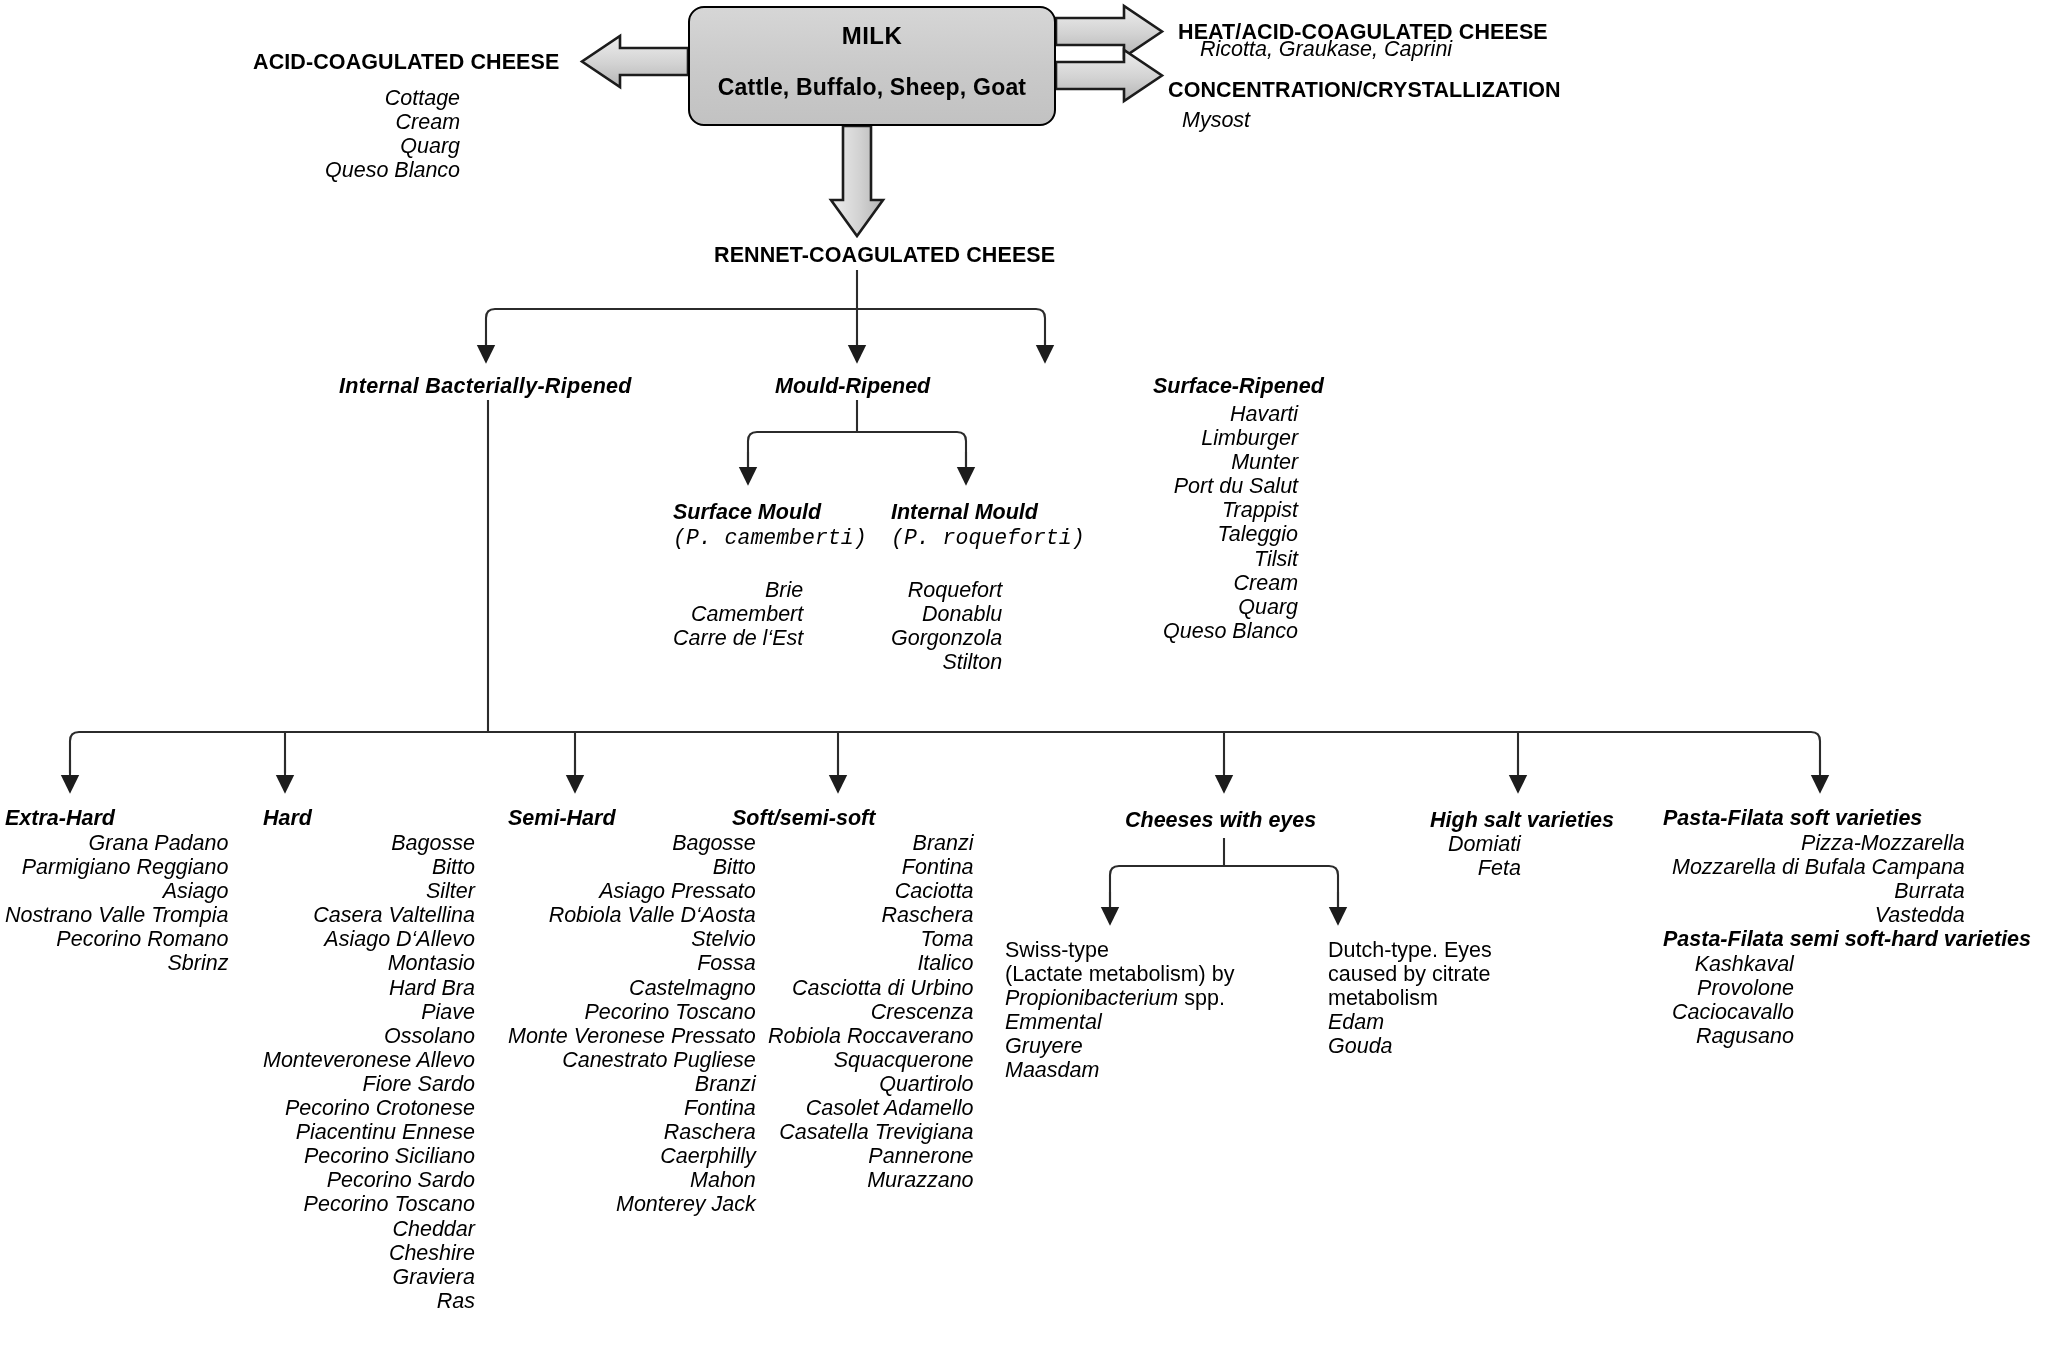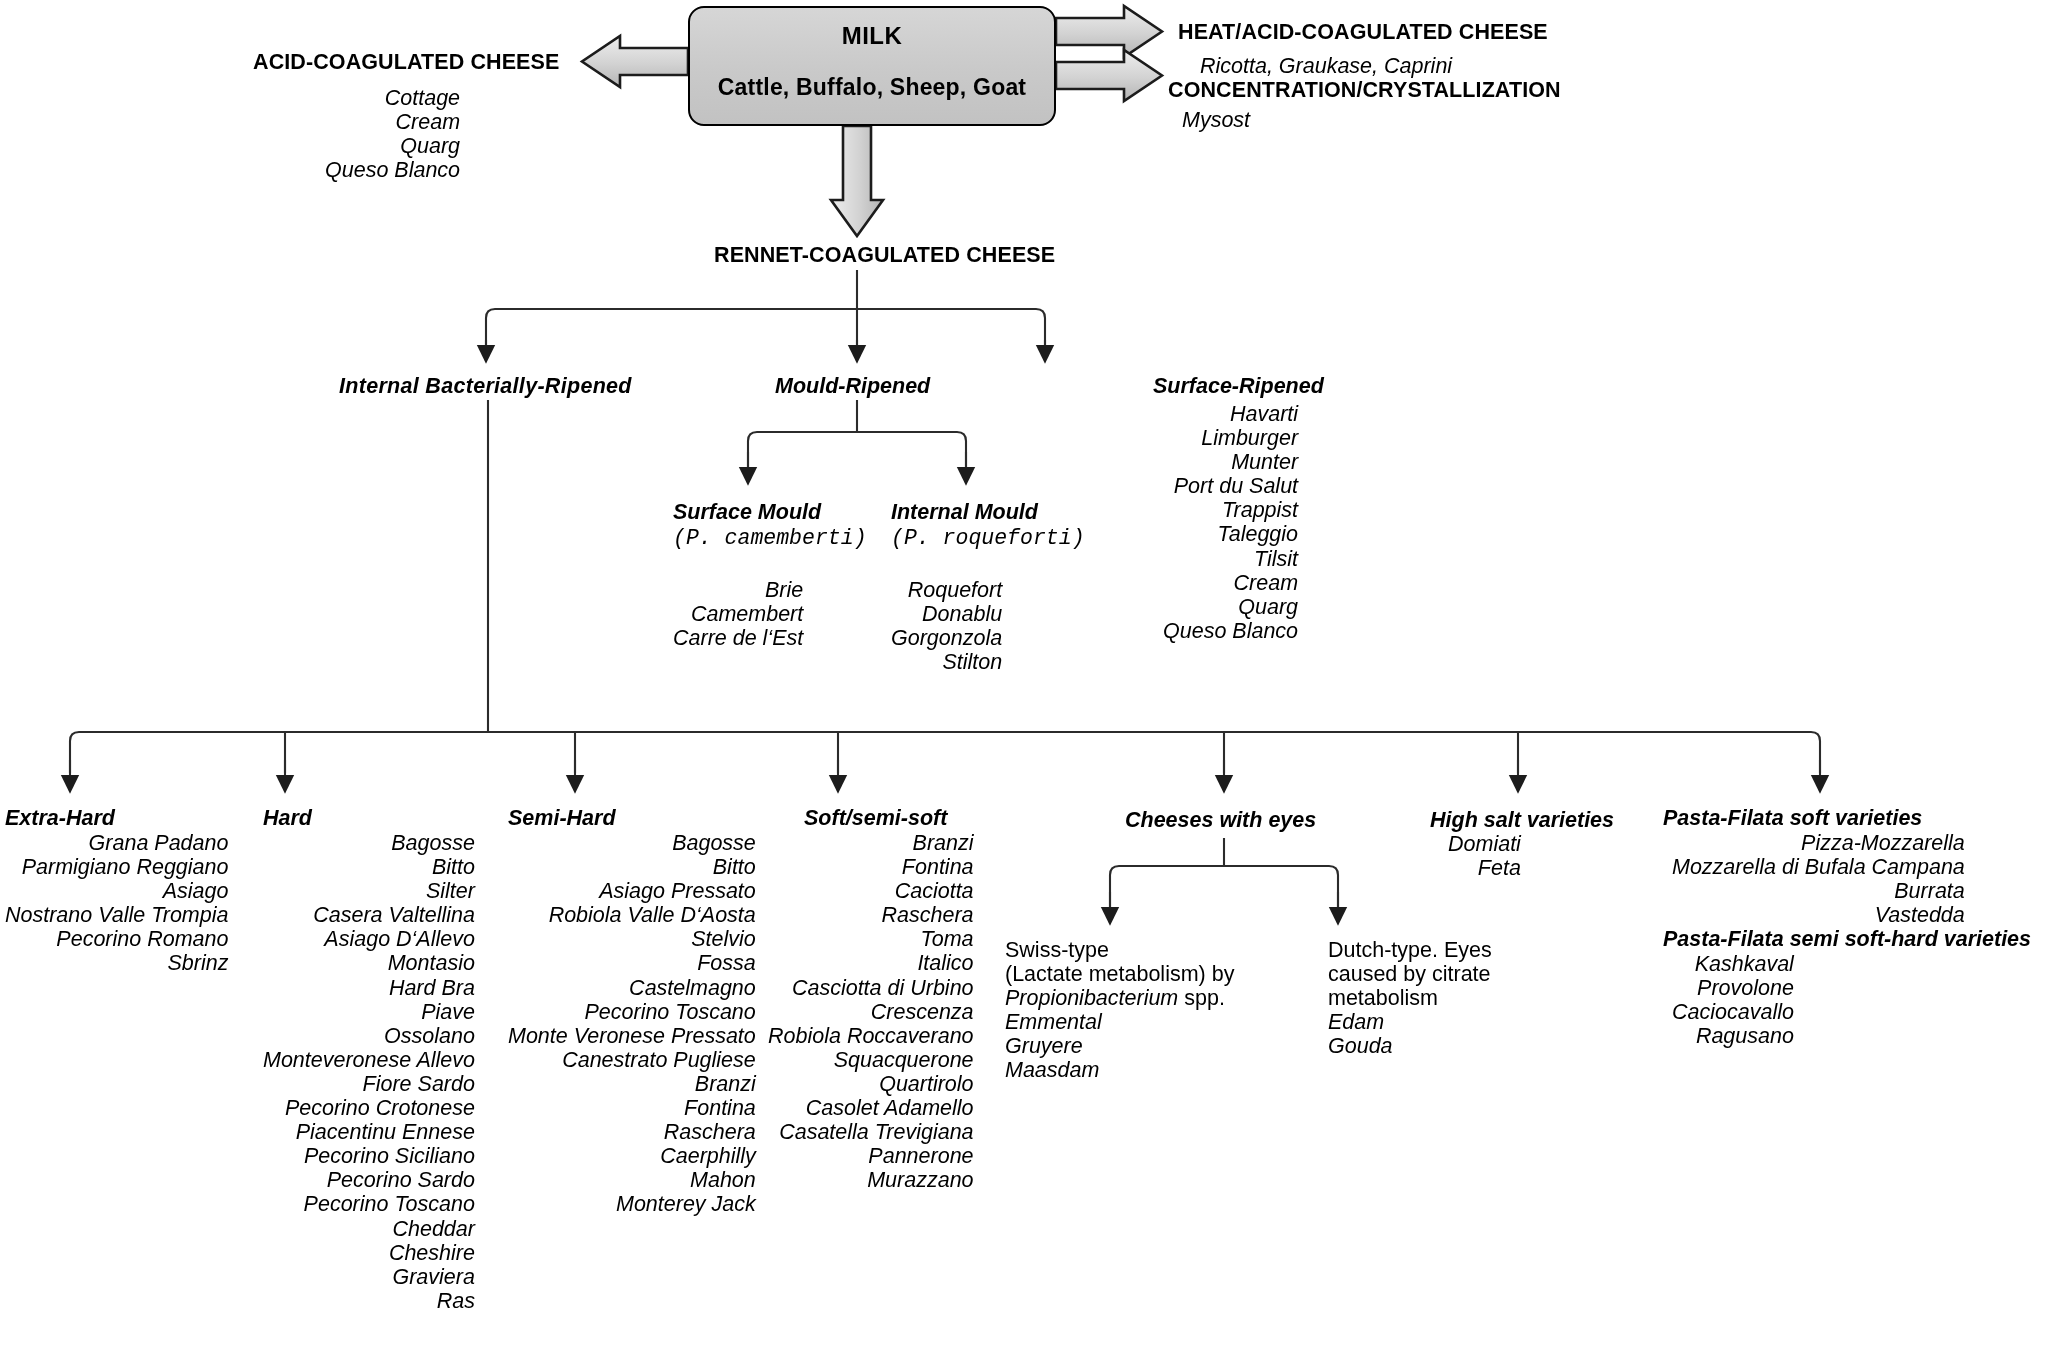--- a/index.html
+++ b/index.html
@@ -163,21 +163,21 @@
   <div class="abs list" style="left:325px;top:86px;">
     <div>Cottage</div>
     <div>Cream</div>
     <div>Quarg</div>
     <div>Queso Blanco</div>
   </div>
 
   <div class="abs" style="left:1178px;top:20px;">
     <span class="cap-bold">HEAT/ACID-COAGULATED CHEESE</span>
   </div>
-  <div class="abs ital" style="left:1200px;top:54px;">Ricotta, Graukase, Caprini</div>
+  <div class="abs ital" style="left:1200px;top:37px;">Ricotta, Graukase, Caprini</div>
 
   <div class="abs" style="left:1168px;top:78px;">
     <span class="cap-bold">CONCENTRATION/CRYSTALLIZATION</span>
   </div>
   <div class="abs ital" style="left:1182px;top:108px;">Mysost</div>
 
   <div class="abs" style="left:714px;top:243px;">
     <span class="cap-bold">RENNET-COAGULATED CHEESE</span>
   </div>
 
@@ -264,21 +264,21 @@
     <div>Monte Veronese Pressato</div>
     <div>Canestrato Pugliese</div>
     <div>Branzi</div>
     <div>Fontina</div>
     <div>Raschera</div>
     <div>Caerphilly</div>
     <div>Mahon</div>
     <div>Monterey Jack</div>
   </div>
 
-  <div class="abs cat-head" style="left:804px;top:806px;">Soft/semi-soft</div>
+  <div class="abs cat-head" style="left:732px;top:806px;">Soft/semi-soft</div>
   <div class="abs list" style="left:768px;top:831px;">
     <div>Branzi</div>
     <div>Fontina</div>
     <div>Caciotta</div>
     <div>Raschera</div>
     <div>Toma</div>
     <div>Italico</div>
     <div>Casciotta di Urbino</div>
     <div>Crescenza</div>
     <div>Robiola Roccaverano</div>

